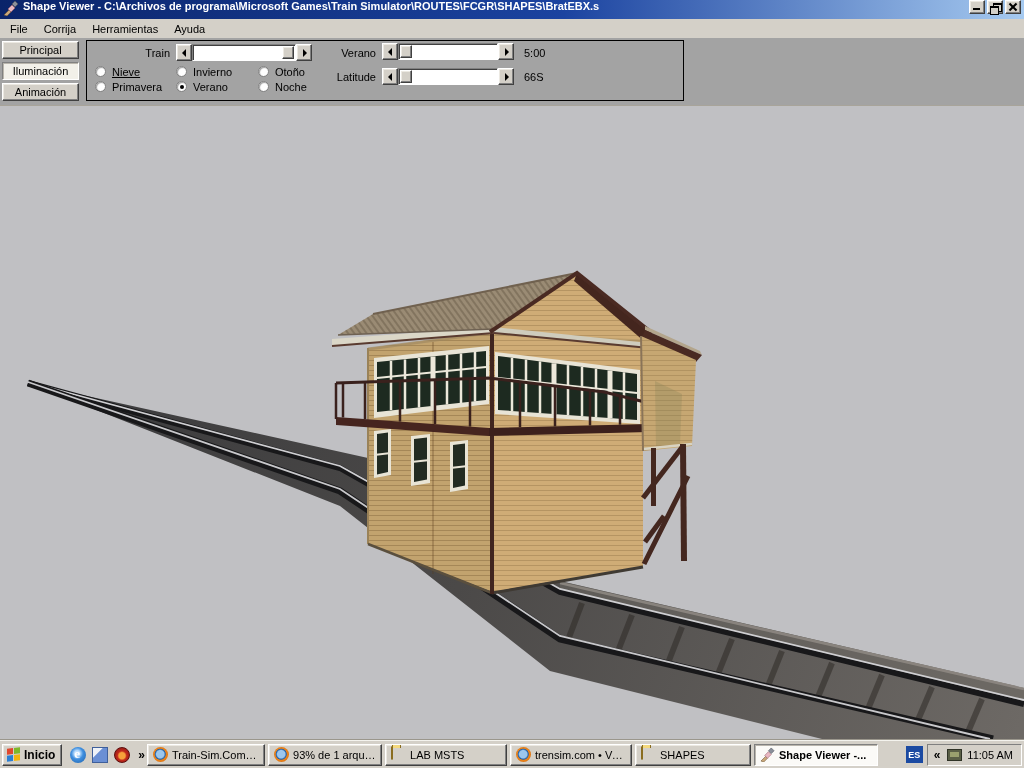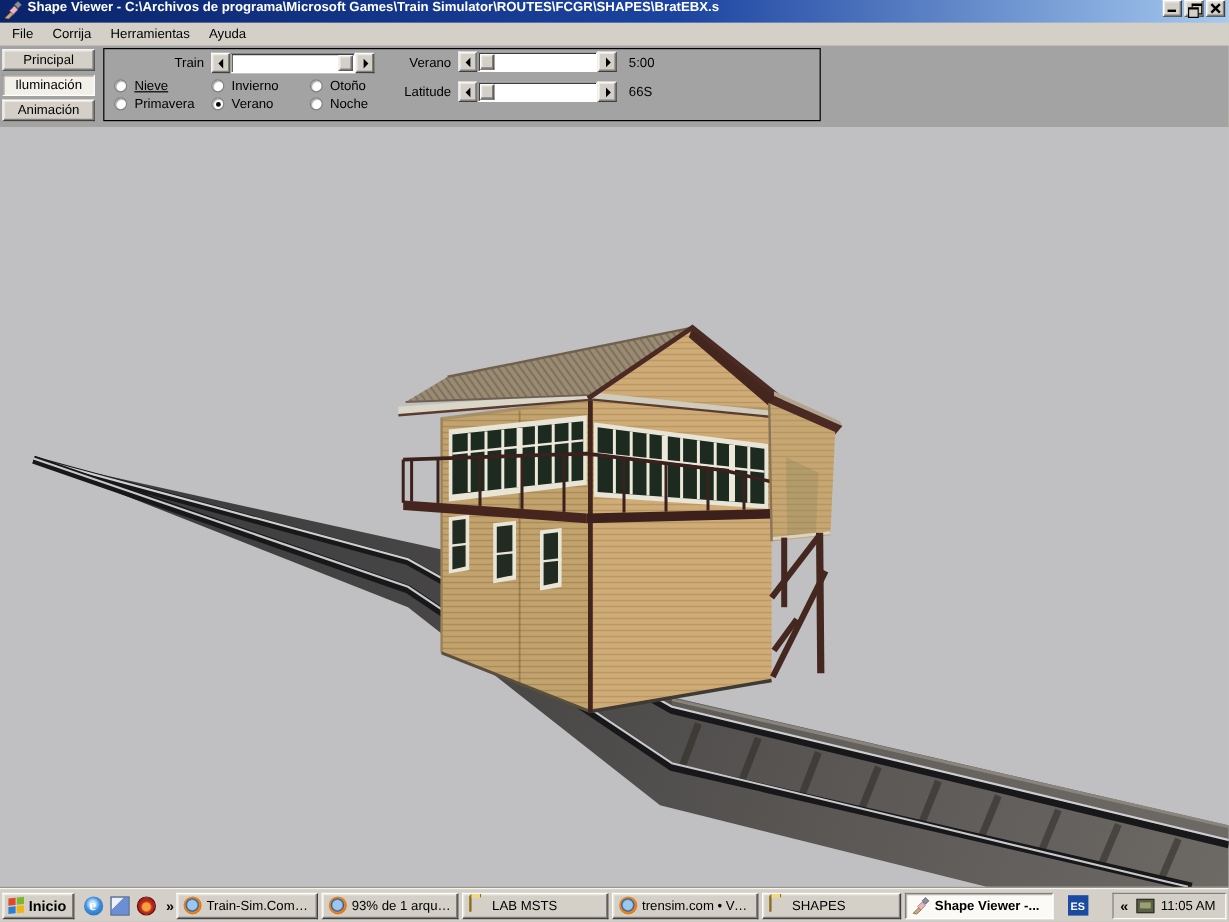--- a/index.html
+++ b/index.html
@@ -64,21 +64,21 @@
   .ic-red { border-radius:50%; background:radial-gradient(circle at 50% 55%, #f7a13a 0 30%, #c22a1c 45%, #7e1414 100%); border:1px solid #5d0e0e; }
   .chev { font-weight:bold; font-size:12px; padding:0 2px; flex:0 0 auto; }
   .tasks { display:flex; gap:3px; flex:1; min-width:0; }
   .taskbtn { height:22px; display:flex; align-items:center; gap:4px; padding:0 5px; font-size:11px; white-space:nowrap; overflow:hidden; }
   .taskbtn .lbl { overflow:hidden; text-overflow:ellipsis; }
   .taskbtn.active { background:#fbfaf7; border-color:#808080 #fff #fff #808080; box-shadow:inset 1px 1px 0 #b9b5ac; font-weight:bold; }
   .tic { width:15px; height:15px; flex:0 0 auto; position:relative; }
   .ic-fx { border-radius:50%; background:radial-gradient(circle at 48% 48%, #9cc7ee 0 34%, #1f5fa8 46%, #ef8418 54%, #b85c10 100%); }
   .ic-folder { width:16px; height:11px; margin-top:3px; background:linear-gradient(#fdeea2,#e8b64c); border:1px solid #8a6d1f; border-radius:1px; position:relative; }
   .ic-folder::before { content:""; position:absolute; left:0; top:-3px; width:7px; height:3px; background:#f4d97e; border:1px solid #8a6d1f; border-bottom:none; border-radius:1px 1px 0 0; }
-  .tray { display:flex; align-items:center; gap:20px; margin-left:4px; flex:0 0 auto; }
+  .tray { display:flex; align-items:center; gap:4px; margin-left:4px; flex:0 0 auto; }
   .lang { width:17px; height:17px; background:#1b4aa2; color:#fff; font-weight:bold; font-size:9px; display:flex; align-items:center; justify-content:center; }
   .traypanel { height:22px; display:flex; align-items:center; gap:5px; padding:0 8px 0 4px; border:1px solid; border-color:#808080 #fff #fff #808080; }
   .ic-mon { width:15px; height:12px; background:#5a5f46; border:1px solid #2f3326; position:relative; }
   .ic-mon::after { content:""; position:absolute; left:2px; top:2px; right:2px; bottom:3px; background:#9aa06e; }
   .clock { font-size:11px; }
 </style>
 </head>
 <body>
 
 <div class="screen">

